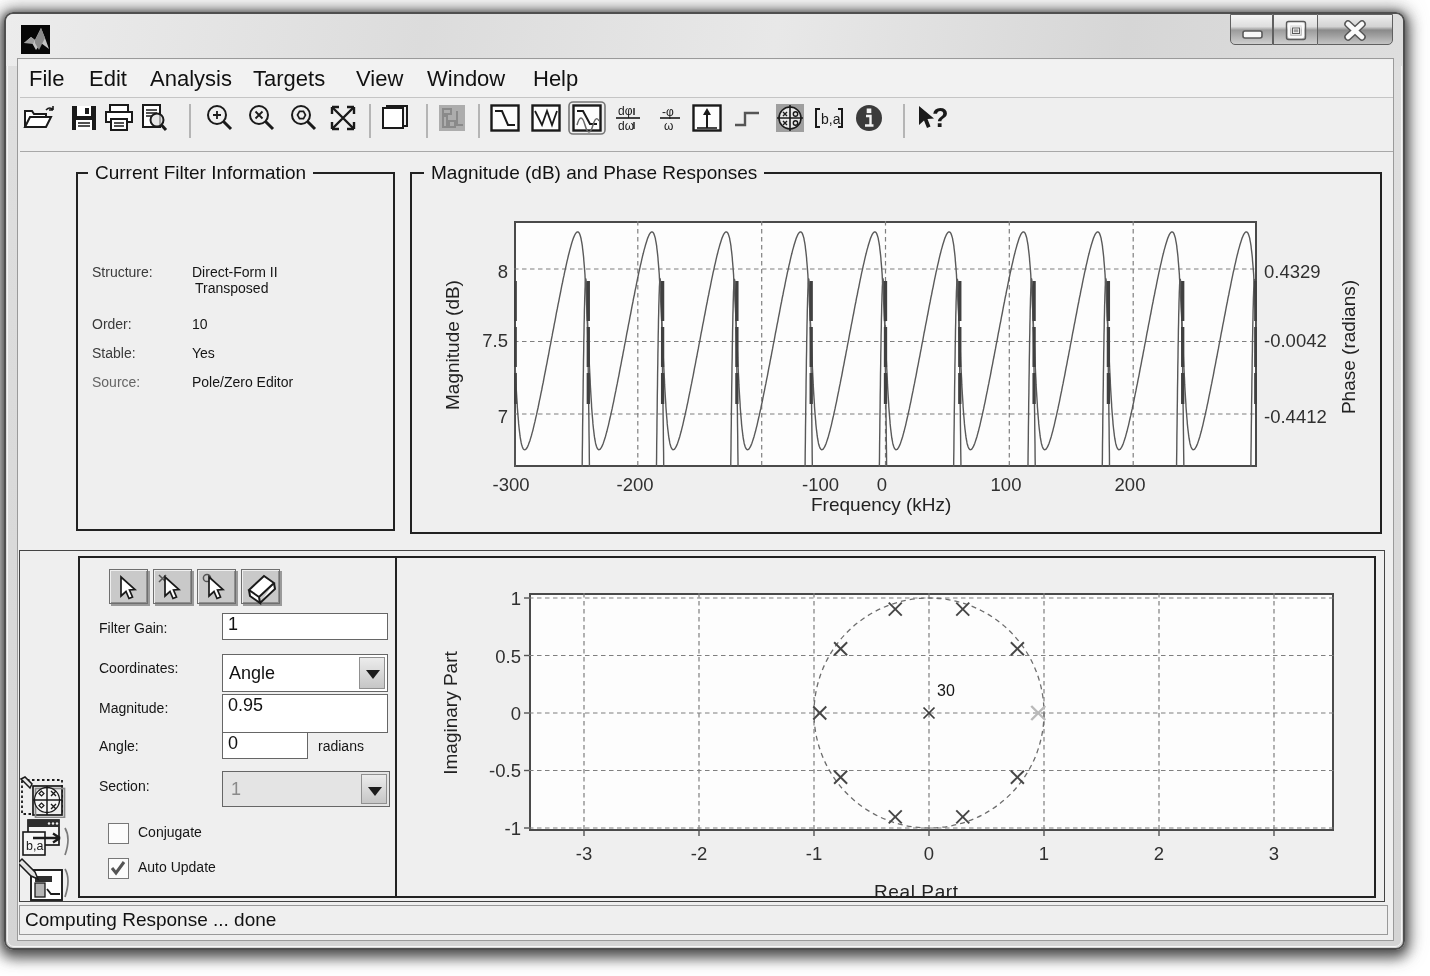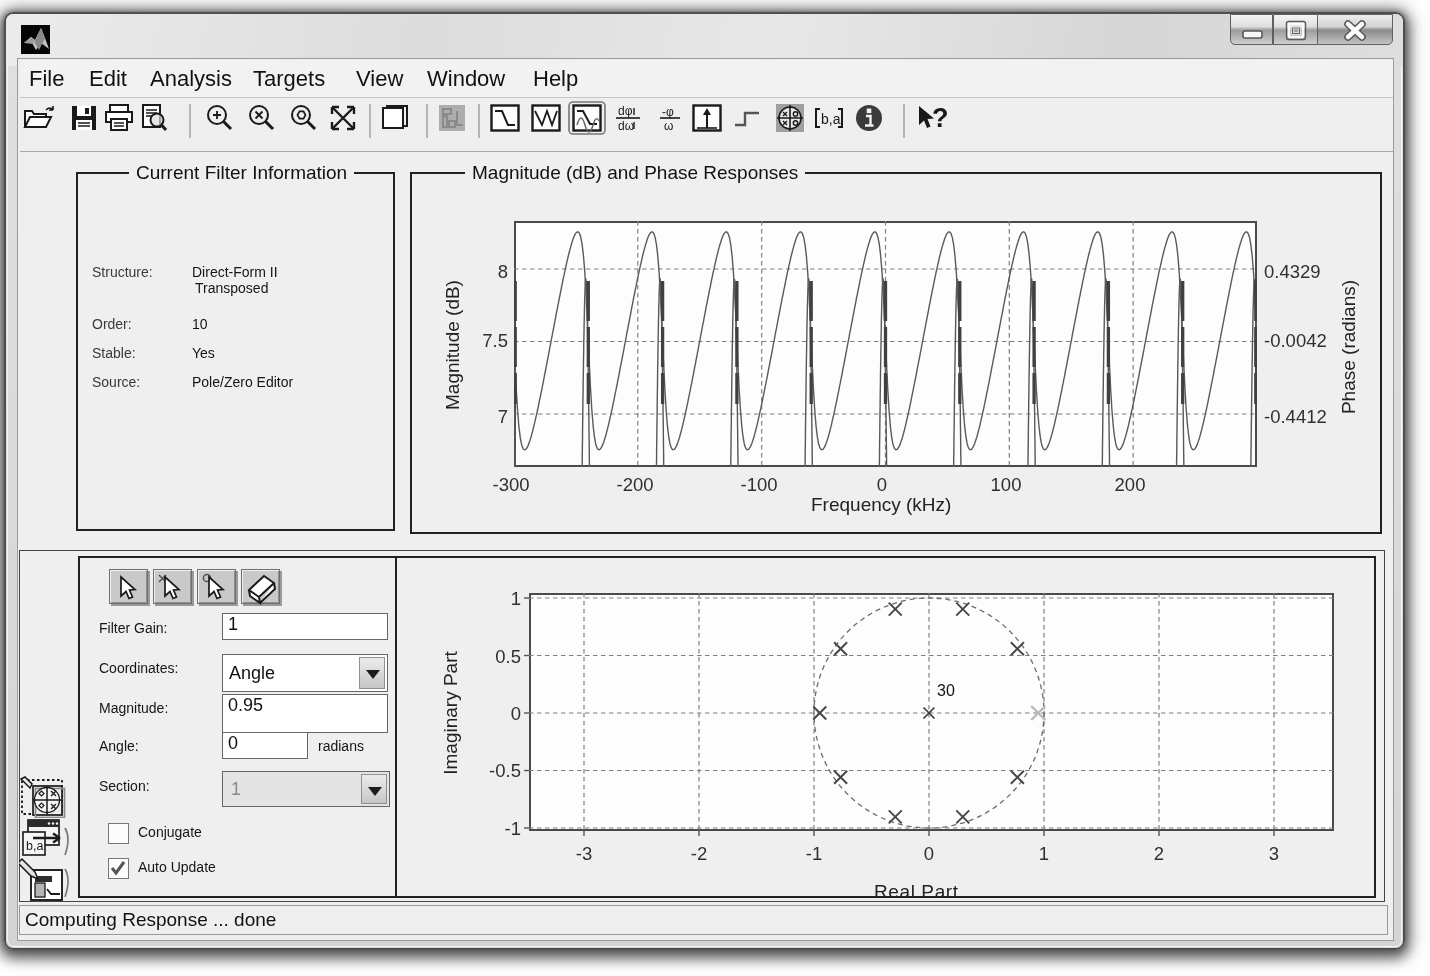--- a/index.html
+++ b/index.html
@@ -17,21 +17,21 @@
   background:linear-gradient(180deg,#f5f5f5 0%,#dedede 40%,#9b9b9b 52%,#aeaeae 70%,#cfcfcf 100%); }
 #bmin { left:1224px; width:43px; border-radius:0 0 0 5px; }
 #bmax { left:1267px; width:44px; border-right:none;}
 #bclose { left:1311px; width:76px; border-radius:0 0 5px 0;
   background:linear-gradient(180deg,#ededed 0%,#d3d3d3 40%,#8a8a8a 52%,#9e9e9e 70%,#c4c4c4 100%); }
 #client { position:absolute; left:11px; top:44px; width:1377px; height:883px; background:#eeefee; border:1px solid #9a9a9a; }
 .mitem { position:absolute; top:9px; font-size:22px; color:#111; }
 .ticon { position:absolute; }
 .tsep { position:absolute; top:104px; width:2px; height:34px; background:#b5b5b5; }
 .groupbox { position:absolute; border:2px solid #222; background:#eeefee; }
-.grouptitle { position:absolute; top:-12px; background:#eeefee; padding:0 7px; font-size:19px; color:#111; white-space:nowrap;margin-left:41px; }
+.grouptitle { position:absolute; top:-12px; background:#eeefee; padding:0 7px; font-size:19px; color:#111; white-space:nowrap; }
 #plot1bg { position:absolute; background:#fdfdfd; border:2px solid #4a4a4a; }
 .grid { stroke:#7f7f7f; stroke-width:1.2; stroke-dasharray:4.5 3.5; fill:none; }
 .tick { position:absolute; font-size:18.5px; color:#303030; }
 .axlabel { position:absolute; font-size:19px; color:#222; }
 .vlabel { position:absolute; font-size:19px; color:#222; transform:rotate(-90deg); transform-origin:center; white-space:nowrap; }
 .field { position:absolute; background:#fff; border:1.5px solid #666; font-size:18px; color:#111; padding-left:5px; }
 .flabel { position:absolute; font-size:14px; color:#151515; white-space:nowrap; }
 .drop { position:absolute; background:#fff; border:1.5px solid #666; font-size:18px; color:#111; }
 .droparrow { position:absolute; right:2px; top:2px; bottom:2px; width:26px;
   background:linear-gradient(180deg,#ececec,#c6c6c6); border:1px solid #909090; }
@@ -204,21 +204,21 @@
   <div class="groupbox" style="left:76px;top:172px;width:319px;height:359px;">
     <div class="grouptitle" style="left:10px;">Current Filter Information</div>
   </div>
   <div class="flabel" style="left:92px;top:264px;color:#3a3a3a">Structure:</div>
   <div class="flabel" style="left:192px;top:264px;">Direct-Form II</div>
   <div class="flabel" style="left:195px;top:280px;">Transposed</div>
   <div class="flabel" style="left:92px;top:316px;color:#3a3a3a">Order:</div>
   <div class="flabel" style="left:192px;top:316px;">10</div>
   <div class="flabel" style="left:92px;top:345px;color:#3a3a3a">Stable:</div>
   <div class="flabel" style="left:192px;top:345px;">Yes</div>
-  <div class="flabel" style="left:92px;top:374px;color:#701a75">Source:</div>
+  <div class="flabel" style="left:92px;top:374px;color:#15803d">Source:</div>
   <div class="flabel" style="left:192px;top:374px;">Pole/Zero Editor</div>
 
   <div class="groupbox" style="left:410px;top:172px;width:972px;height:362px;">
     <div class="grouptitle" style="left:12px;">Magnitude (dB) and Phase Responses</div>
   </div>
   <div id="plot1bg" style="left:514px;top:221px;width:743px;height:246px;"></div>
   <svg width="1430" height="976" style="position:absolute;left:0;top:0">
     <defs>
           <clipPath id="clip1">
             <rect x="514" y="221" width="743" height="246"></rect>
@@ -249,21 +249,21 @@
 <line x1="885.5" y1="281" x2="885.5" y2="404" stroke="#404040" stroke-width="3.3" stroke-dasharray="40 6"></line>
 <line x1="959.8" y1="281" x2="959.8" y2="404" stroke="#404040" stroke-width="3.3" stroke-dasharray="40 6"></line>
 <line x1="1034.1" y1="281" x2="1034.1" y2="404" stroke="#404040" stroke-width="3.3" stroke-dasharray="40 6"></line>
 <line x1="1108.4" y1="281" x2="1108.4" y2="404" stroke="#404040" stroke-width="3.3" stroke-dasharray="40 6"></line>
 <line x1="1182.7" y1="281" x2="1182.7" y2="404" stroke="#404040" stroke-width="3.3" stroke-dasharray="40 6"></line>
 <line x1="1255.8" y1="281" x2="1255.8" y2="404" stroke="#404040" stroke-width="3.3" stroke-dasharray="40 6"></line>
     </g>
   </svg>
   <div class="tick" style="left:471px;top:474px;width:80px;text-align:center">-300</div>
 <div class="tick" style="left:595px;top:474px;width:80px;text-align:center">-200</div>
-<div class="tick" style="left:719px;top:474px;width:80px;text-align:center">-100</div>
+<div class="tick" style="left:759px;top:474px;width:80px;text-align:right">-100</div>
 <div class="tick" style="left:842px;top:474px;width:80px;text-align:center">0</div>
 <div class="tick" style="left:966px;top:474px;width:80px;text-align:center">100</div>
 <div class="tick" style="left:1090px;top:474px;width:80px;text-align:center">200</div>
   <div class="tick" style="left:468px;top:261px;width:40px;text-align:right">8</div>
   <div class="tick" style="left:468px;top:330px;width:40px;text-align:right">7.5</div>
   <div class="tick" style="left:468px;top:406px;width:40px;text-align:right">7</div>
   <div class="tick" style="left:1264px;top:261px;">0.4329</div>
   <div class="tick" style="left:1264px;top:330px;">-0.0042</div>
   <div class="tick" style="left:1264px;top:406px;">-0.4412</div>
   <div class="vlabel" style="left:388px;top:334px;">Magnitude (dB)</div>

